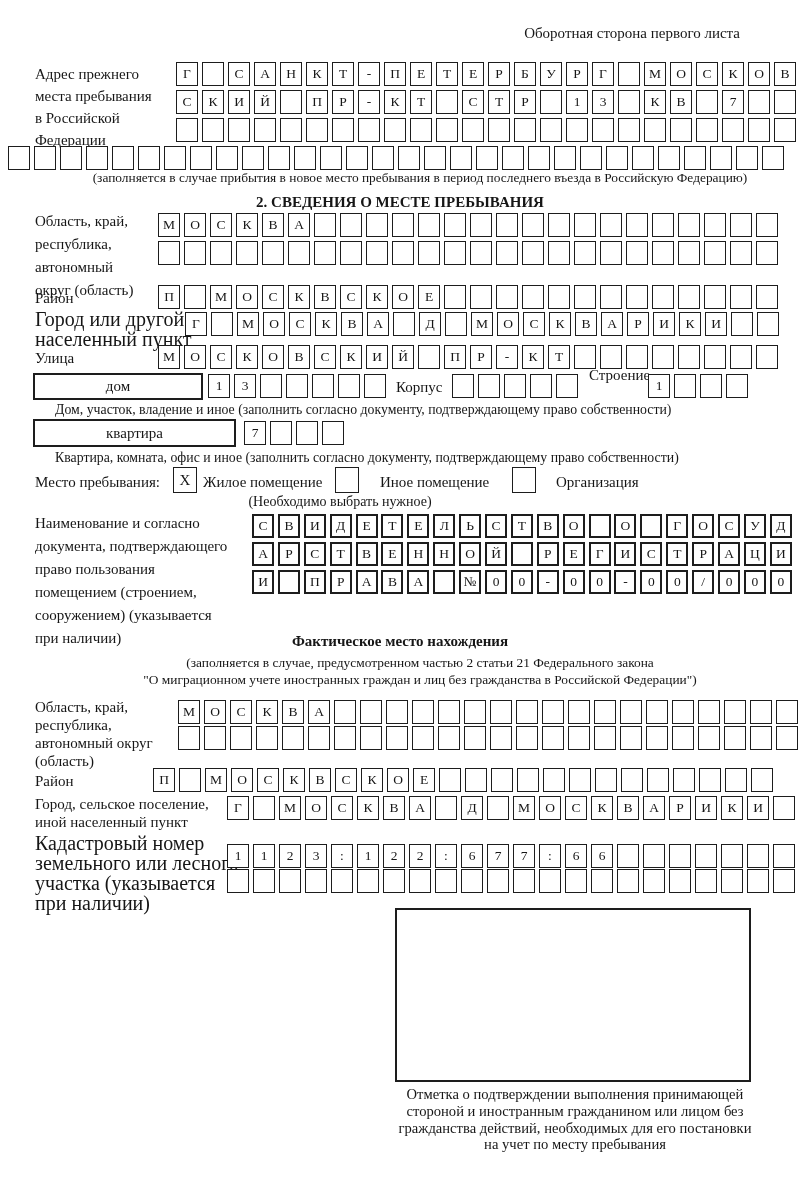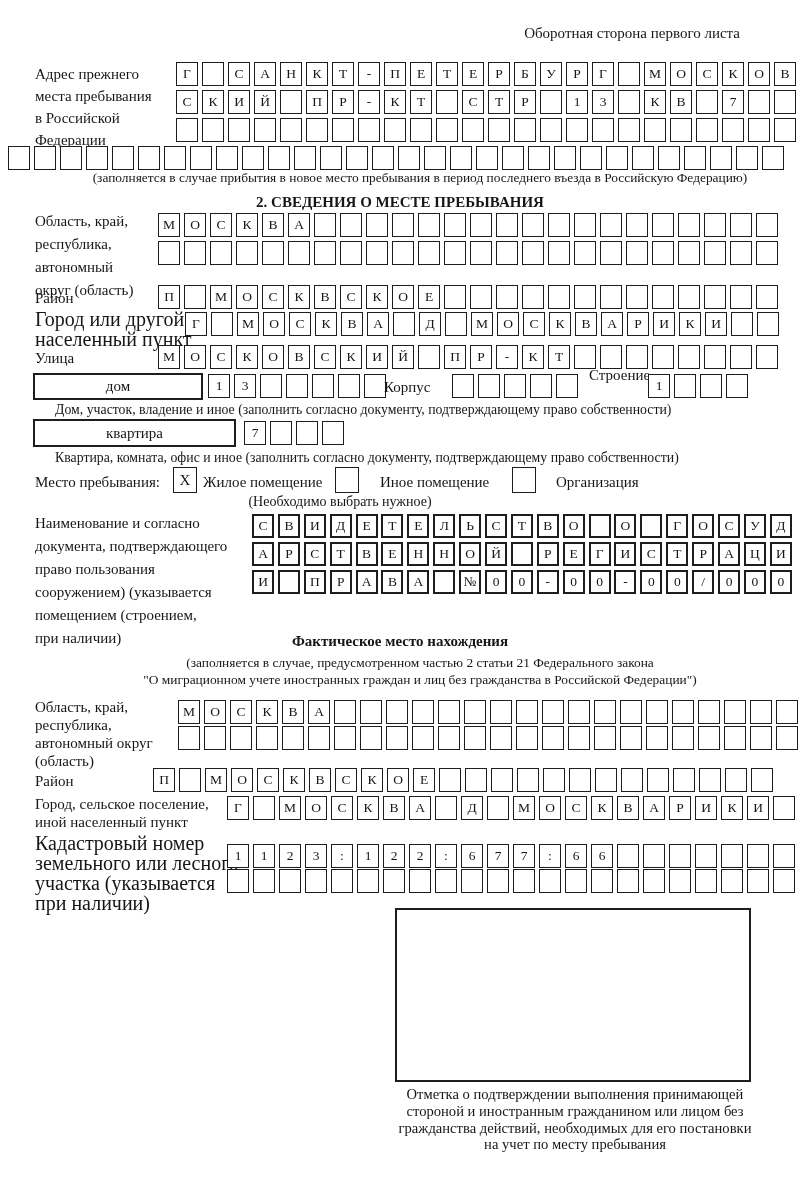--- a/index.html
+++ b/index.html
@@ -312,21 +312,21 @@
   <div class="widebox" style="left:33px;top:373px;width:170px;height:27px;">дом</div>
   <div class="boxrow" style="left:208px;top:374px;">
       <span class="cell">1</span>
       <span class="cell">3</span>
       <span class="cell"></span>
       <span class="cell"></span>
       <span class="cell"></span>
       <span class="cell"></span>
       <span class="cell"></span>
     </div>
-  <div class="abs lbl" style="left:384px;top:376px;">Корпус</div>
+  <div class="abs lbl" style="left:396px;top:376px;">Корпус</div>
   <div class="boxrow" style="left:452px;top:374px;">
       <span class="cell"></span>
       <span class="cell"></span>
       <span class="cell"></span>
       <span class="cell"></span>
       <span class="cell"></span>
     </div>
   <div class="abs lbl" style="left:577px;top:364px;margin-left:12px;">Строение</div>
   <div class="boxrow" style="left:648px;top:374px;">
       <span class="cell">1</span>
@@ -351,22 +351,22 @@
   <div class="cbox" style="left:335px;top:467px;"></div>
   <div class="abs lbl" style="left:380px;top:471px;">Иное помещение</div>
   <div class="cbox" style="left:512px;top:467px;"></div>
   <div class="abs lbl" style="left:556px;top:471px;">Организация</div>
   <div class="abs" style="left:170px;top:494px;width:340px;text-align:center;font-size:14px;">(Необходимо выбрать нужное)</div>
 
   <div class="abs lbl" style="left:35px;top:512px;line-height:23px;">
     <div>Наименование и согласно</div>
     <div>документа, подтверждающего</div>
     <div>право пользования</div>
+    <div>помещением (строением,</div>
     <div>сооружением) (указывается</div>
-    <div>помещением (строением,</div>
     <div>при наличии)</div>
   </div>
   <div class="boxrow thick" style="left:252px;top:514px;">
       <span class="cell">С</span>
       <span class="cell">В</span>
       <span class="cell">И</span>
       <span class="cell">Д</span>
       <span class="cell">Е</span>
       <span class="cell">Т</span>
       <span class="cell">Е</span>

